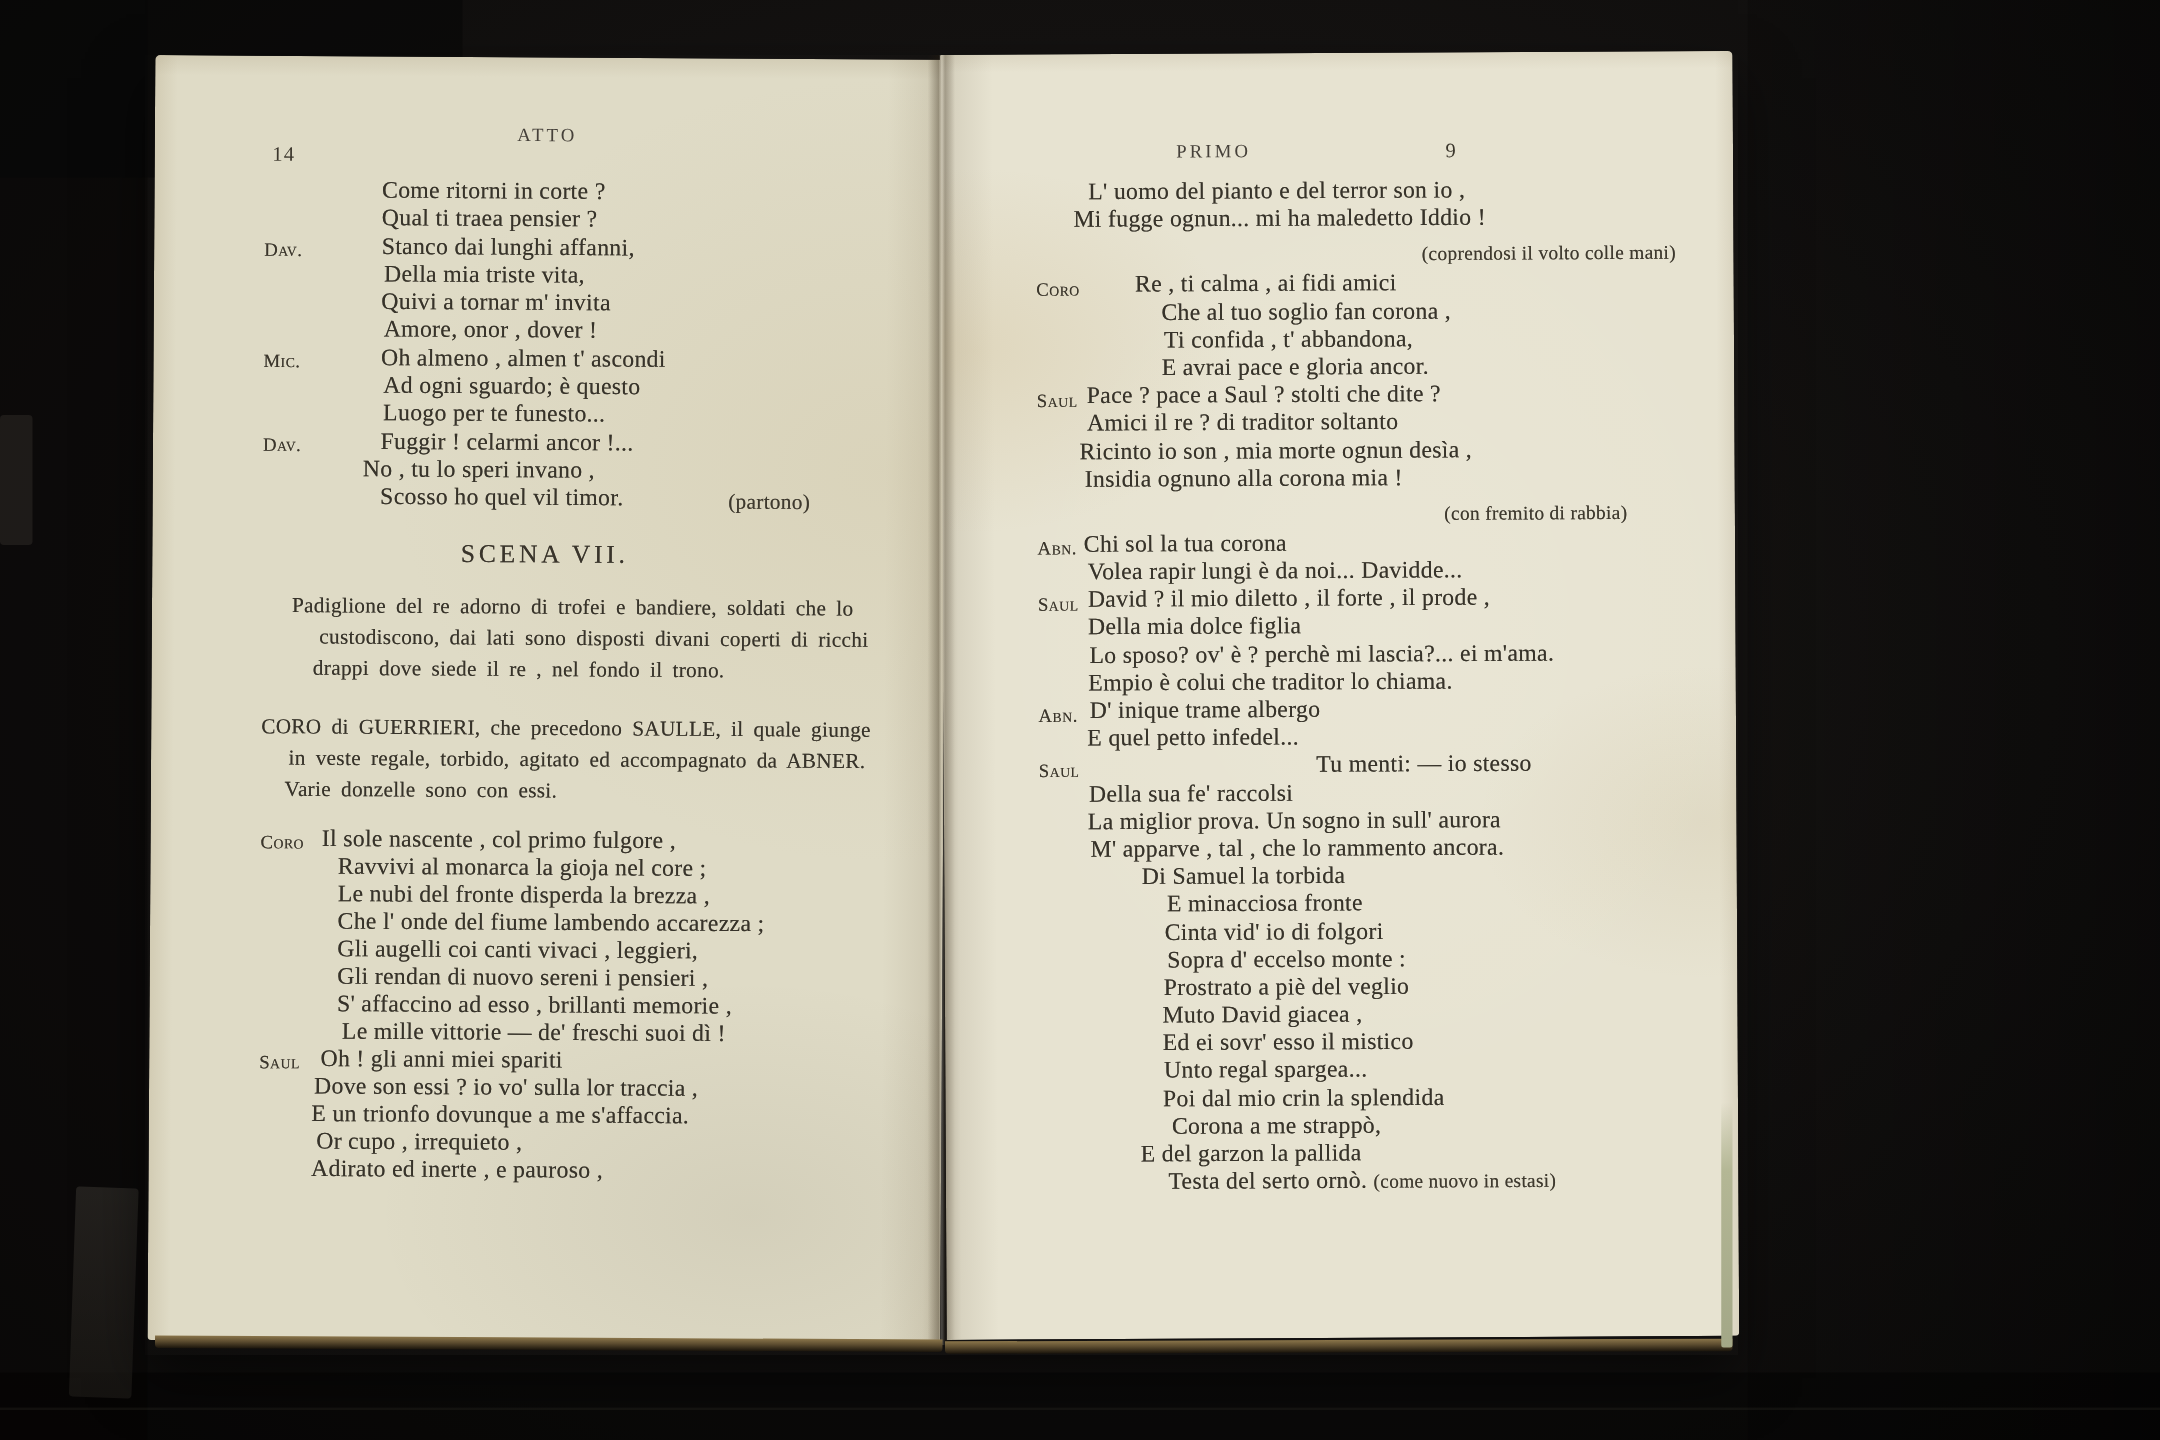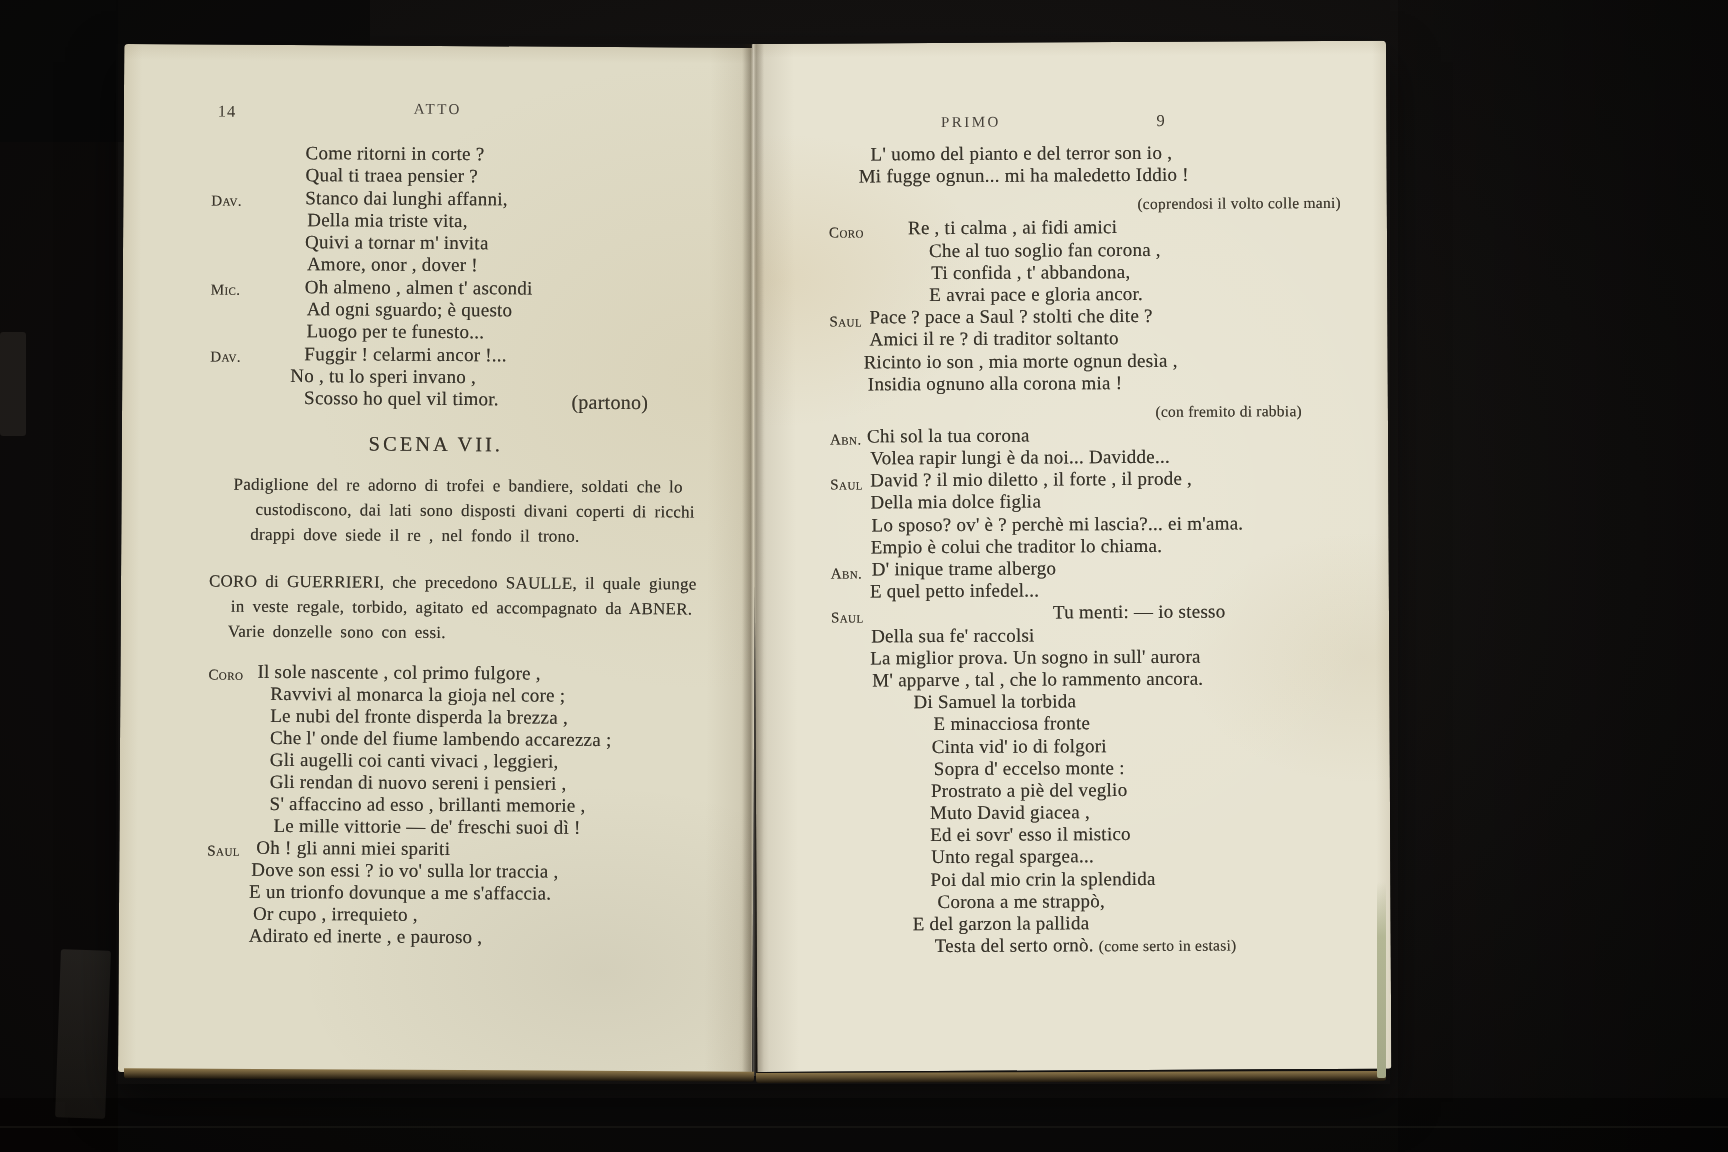--- a/index.html
+++ b/index.html
@@ -53,39 +53,39 @@
     background:linear-gradient(180deg,var(--edge-tan,#8a754a) 0%, #5d4d30 45%, #1b150c 100%);}
   .strip-right{left:640px;top:1028px;width:630px;height:10px;transform:rotate(-.2deg);
     background:linear-gradient(180deg,var(--edge-tan,#8a754a) 0%, #5d4d30 45%, #1b150c 100%);}
   .sliver-green{left:1261px;top:838px;width:9px;height:196px;position:absolute;border-radius:2px;
     background:linear-gradient(180deg, transparent, var(--under-green,#b4b795) 28%, #a3a787 100%);}
 
   .phead{position:absolute;height:22px;color:#46413a;}
   .phead-left{left:88px;top:53px;width:452px;}
   .phead-right{left:76px;top:71px;width:512px;}
   .pnum{position:absolute;font-size:16.5px;color:#3c372d;letter-spacing:1px;}
-  .pnum-left{left:6px;top:4px;text-align:center;}
+  .pnum-left{left:6px;top:16px;text-align:center;}
   .pnum-right{left:328px;top:-2px;}
   .rhead{position:absolute;left:0;right:0;top:2px;text-align:center;font-size:15px;letter-spacing:2.5px;}
   .rhead2{position:absolute;left:0;top:0;width:285px;text-align:center;font-size:15px;letter-spacing:2.5px;}
 
   .col{position:absolute;color:#37332a;}
   .col-left{left:88px;top:97px;width:452px;}
   .col-right{left:76px;top:100px;width:512px;}
   .blk{position:relative;}
   .row{position:relative;white-space:pre;letter-spacing:.25px;
     text-shadow:0 0 .5px rgba(55,50,40,.65);}
   .row.v {height:22.3px;line-height:22.3px;font-size:19px;}
   .row.c {height:22px;line-height:22px;font-size:19px;}
   .row.vr{height:22.2px;line-height:22.2px;font-size:19px;}
   .row.pr{height:25px;line-height:25px;font-size:17px;word-spacing:3.5px;}
   .row.dir{height:21px;line-height:21px;margin-top:7px;margin-bottom:2px;font-size:15.5px;color:#3e392e;}
   .tx{display:block;}
   .sp{position:absolute;left:0;top:3.5px;font-variant:small-caps;font-size:15px;letter-spacing:.4px;color:#3b362c;}
-  .tail{position:absolute;top:2px;right:14px;font-size:20px;color:#3e392e;}
+  .tail{position:absolute;top:2px;right:14px;font-size:17px;color:#3e392e;}
   .tail-inline{font-size:15.5px;color:#3e392e;}
   .blk-heading{text-align:center;font-size:20.5px;letter-spacing:3px;height:26px;line-height:26px;color:#39342b;
     text-shadow:0 0 .5px rgba(55,50,40,.7);}
 </style>
 </head>
 <body style="background: rgb(20, 18, 16);">
 
 <div class="scene">
   <div class="patch patch-left"></div>
   <div class="patch patch-tl"></div>
@@ -181,21 +181,21 @@
             <div class="row vr"><span class="tx" style="padding-left: 102px;">E minacciosa fronte</span></div>
             <div class="row vr"><span class="tx" style="padding-left: 100px;">Cinta vid' io di folgori</span></div>
             <div class="row vr"><span class="tx" style="padding-left: 102px;">Sopra d' eccelso monte :</span></div>
             <div class="row vr"><span class="tx" style="padding-left: 99px;">Prostrato a piè del veglio</span></div>
             <div class="row vr"><span class="tx" style="padding-left: 98px;">Muto David giacea ,</span></div>
             <div class="row vr"><span class="tx" style="padding-left: 98px;">Ed ei sovr' esso il mistico</span></div>
             <div class="row vr"><span class="tx" style="padding-left: 99px;">Unto regal spargea...</span></div>
             <div class="row vr"><span class="tx" style="padding-left: 98px;">Poi dal mio crin la splendida</span></div>
             <div class="row vr"><span class="tx" style="padding-left: 105px;">Corona a me strappò,</span></div>
             <div class="row vr"><span class="tx" style="padding-left: 80px;">E del garzon la pallida</span></div>
-            <div class="row vr"><span class="tx" style="padding-left: 102px;">Testa del serto ornò. <span class="tail-inline">(come serto in estasi)</span></span></div>
+            <div class="row vr"><span class="tx" style="padding-left: 102px;">Testa del serto ornò. <span class="tail-inline">(come nuovo in estasi)</span></span></div>
           </div>
         </div>
     </div>
 
     <div class="gutter"></div>
     <div class="strip strip-left"></div>
     <div class="strip strip-right"></div>
     <div class="sliver-green"></div>
   </div>
 </div>

